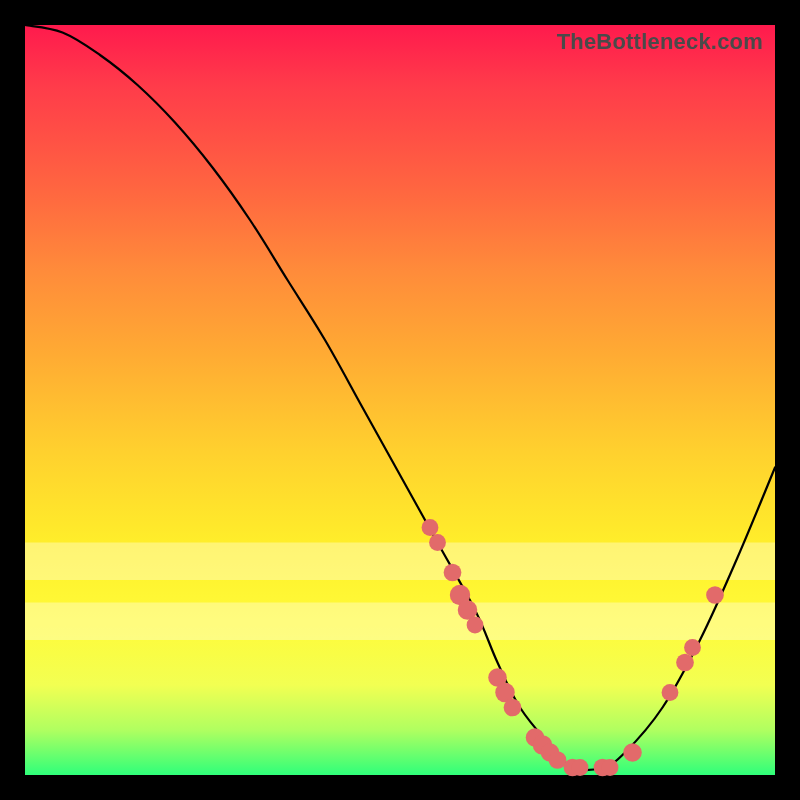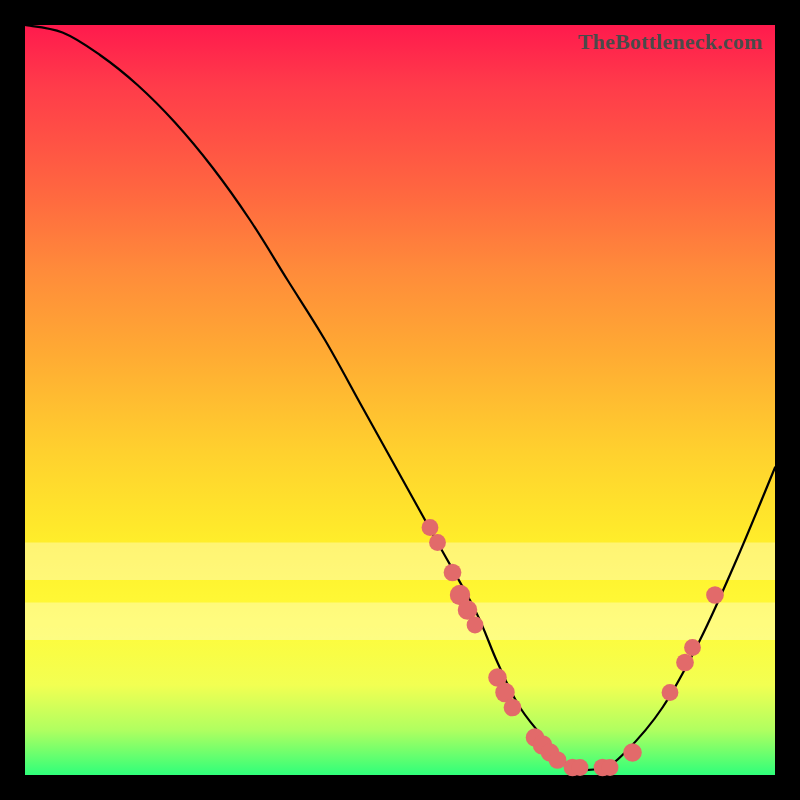--- a/index.html
+++ b/index.html
@@ -22,21 +22,20 @@
       #ff3b4a 8%,
       #ff6640 22%,
       #ff8c3a 33%,
       #ffab33 44%,
       #ffd12e 57%,
       #fff02a 70%,
       #fffb3a 80%,
       #f2ff52 88%,
       #b0ff60 94%,
       #2fff7a 100%);
-    font-family: Liberation Serif, serif;
   }
   .watermark {
     position: absolute;
     top: 4px;
     right: 12px;
     color: #4a4a4a;
     font-size: 22px;
     font-weight: 600;
     letter-spacing: 0.2px;
   }

